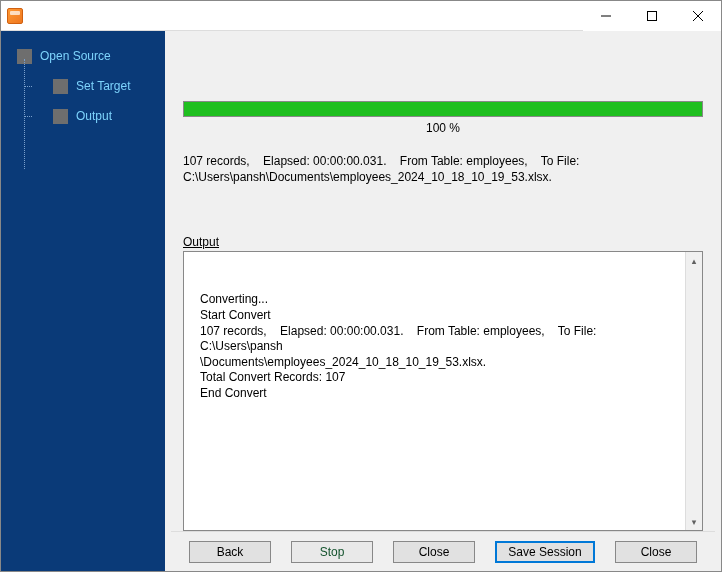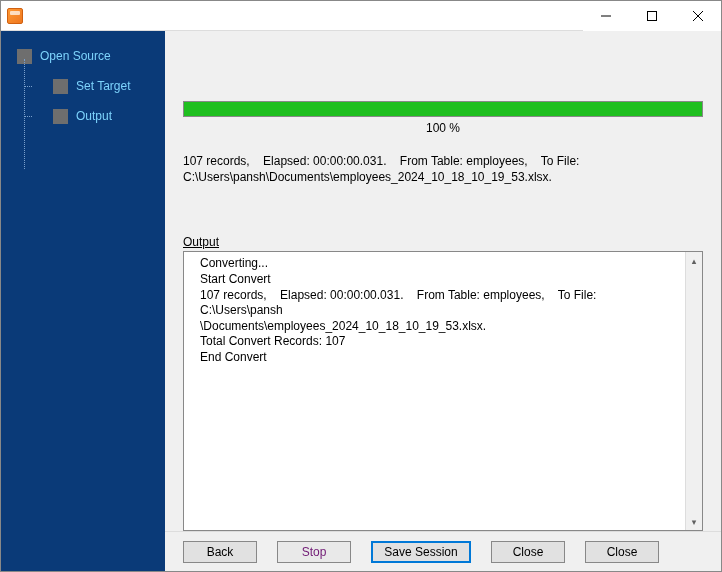--- a/index.html
+++ b/index.html
@@ -108,20 +108,21 @@
     width: 8px;
     border-top: 1px dotted #7aa0cc;
   }
   .main {
     flex: 1;
     background: #f0f0f0;
     display: flex;
     flex-direction: column;
     padding: 0;
     min-width: 0;
+    align-items: center;
   }
   .main-content {
     flex: 1;
     display: flex;
     flex-direction: column;
     padding: 0 18px;
     min-height: 0;
   }
   .progress-area {
     margin-top: 70px;
@@ -159,20 +160,21 @@
     background: #fff;
     position: relative;
     display: flex;
   }
   .output-text {
     flex: 1;
     padding: 4px 16px;
     white-space: pre-wrap;
     line-height: 1.3;
     overflow: hidden;
+    margin-top: 36px;
   }
   .output-scroll {
     width: 17px;
     background: #f0f0f0;
     border-left: 1px solid #ddd;
     display: flex;
     flex-direction: column;
     justify-content: space-between;
     align-items: center;
   }
@@ -188,30 +190,30 @@
   .button-row {
     height: 40px;
     display: flex;
     align-items: center;
     justify-content: flex-start;
     gap: 20px;
     padding: 0 18px;
     border-top: 1px solid #ddd;
   }
   .btn {
-    width: 74px;
+    width: 82px;
     height: 22px;
     border: 1px solid #888;
     background: #e1e1e1;
     font: inherit;
     cursor: default;
     padding: 0;
   }
   .btn:disabled {
-    color: #701a75;
+    color: #14532d;
     background: #e9e9e9;
   }
   .btn.primary {
     width: 100px;
     border: 1px solid #0078d7;
     outline: 1px solid #0078d7;
     outline-offset: -2px;
   }
 </style>
 </head>
@@ -289,22 +291,22 @@
             <div class="scroll-arrow">▴</div>
             <div class="scroll-arrow">▾</div>
           </div>
         </div>
 
       </div>
 
       <div class="button-row">
         <button class="btn">Back</button>
         <button class="btn" disabled="">Stop</button>
+        <button class="btn">Close</button>
         <button class="btn primary">Save Session</button>
         <button class="btn">Close</button>
-        <button class="btn">Close</button>
       </div>
 
     </div>
 
   </div>
 
 </div>
 
 </body></html>

